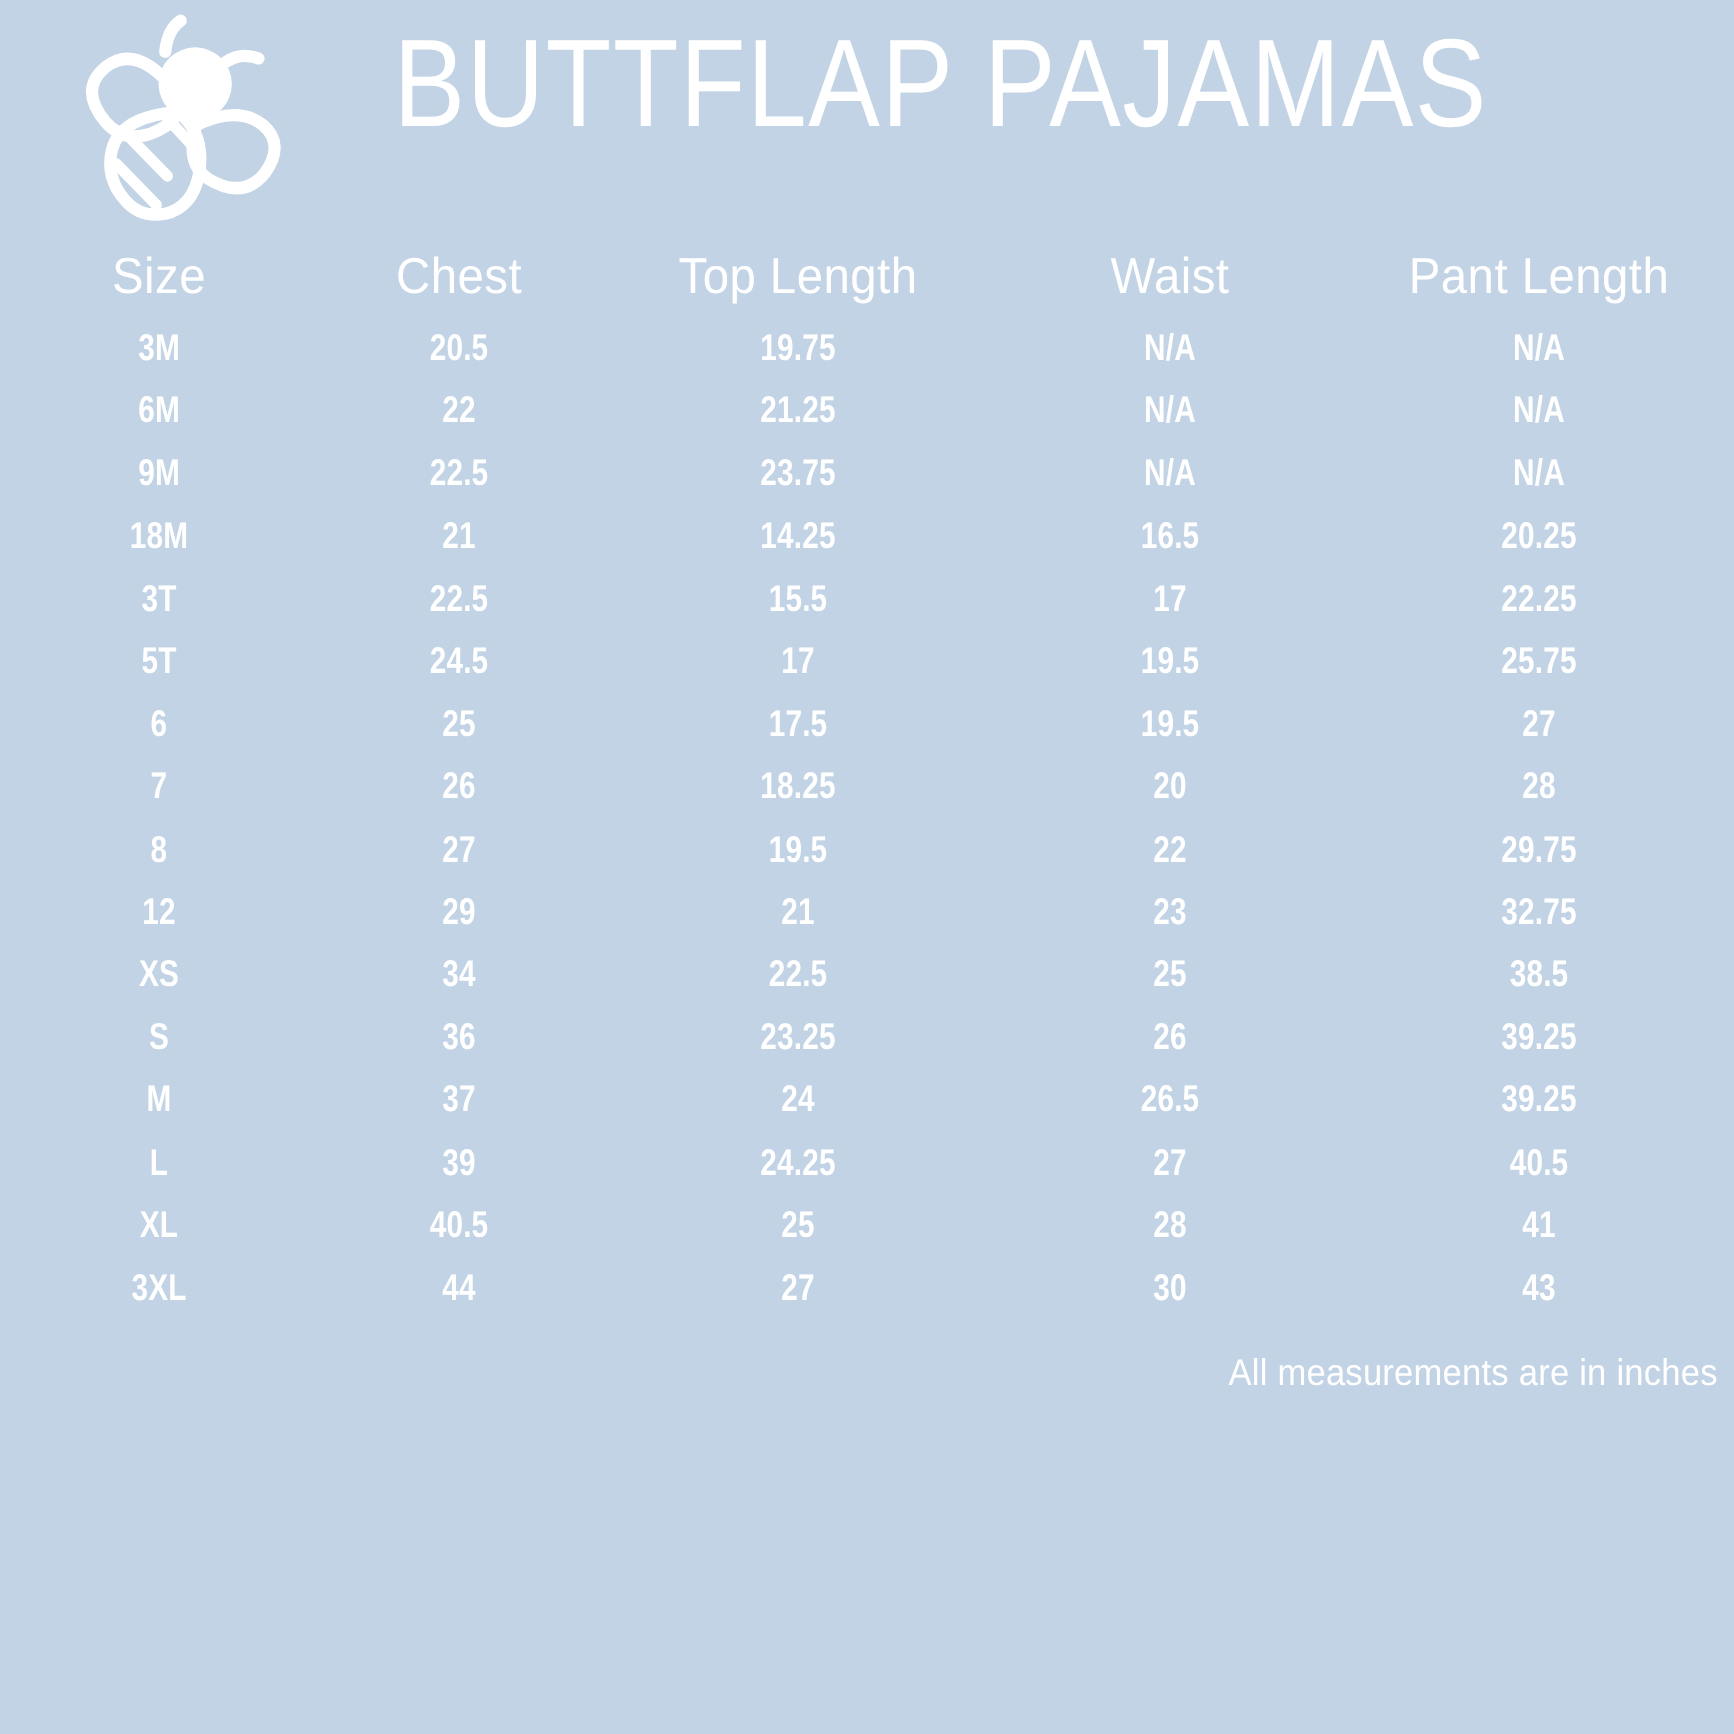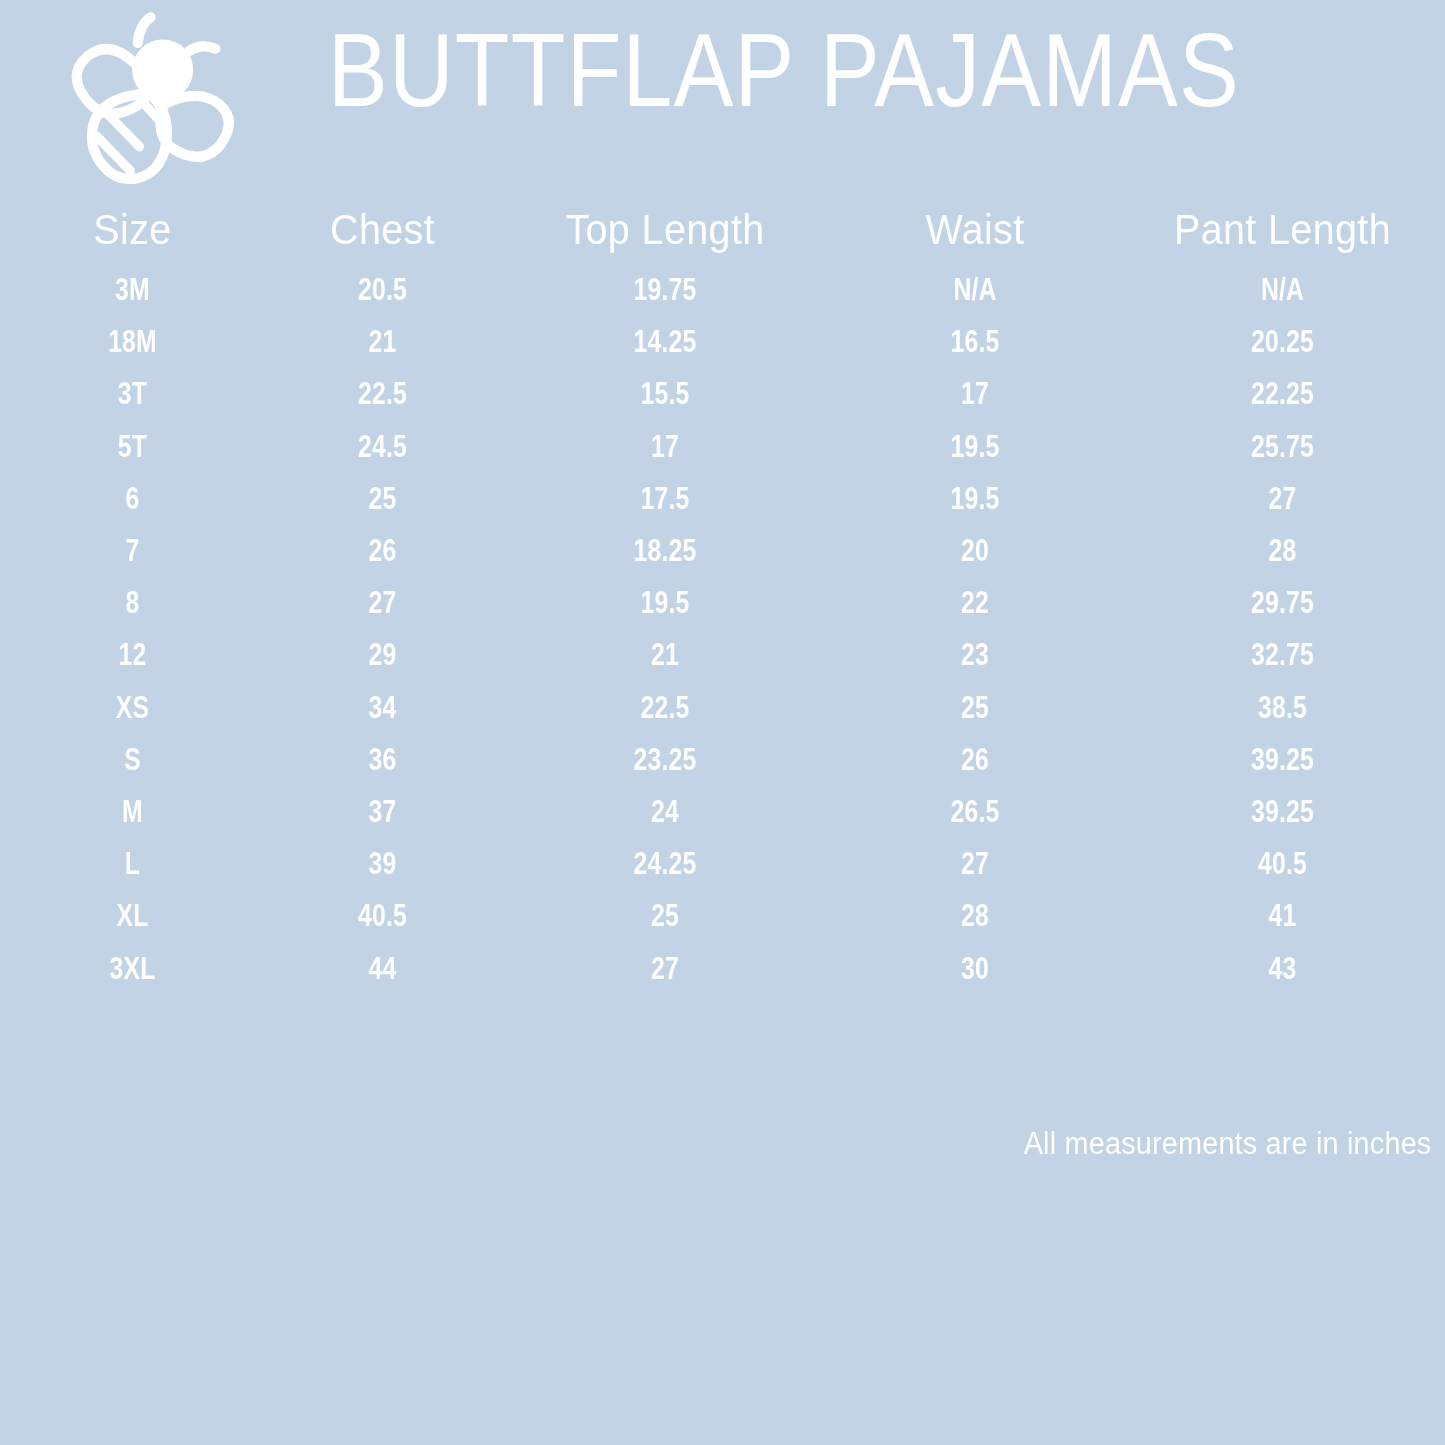--- a/index.html
+++ b/index.html
@@ -174,20 +174,34 @@
     </thead>
     <tbody id="chart-body">
         <tr>
           <td>3M</td>
           <td>20.5</td>
           <td>19.75</td>
           <td>N/A</td>
           <td>N/A</td>
         </tr>
         <tr>
+          <td>6M</td>
+          <td>22</td>
+          <td>21.25</td>
+          <td>N/A</td>
+          <td>N/A</td>
+        </tr>
+        <tr>
+          <td>9M</td>
+          <td>22.5</td>
+          <td>23.75</td>
+          <td>N/A</td>
+          <td>N/A</td>
+        </tr>
+        <tr>
           <td>18M</td>
           <td>21</td>
           <td>14.25</td>
           <td>16.5</td>
           <td>20.25</td>
         </tr>
         <tr>
           <td>3T</td>
           <td>22.5</td>
           <td>15.5</td>

